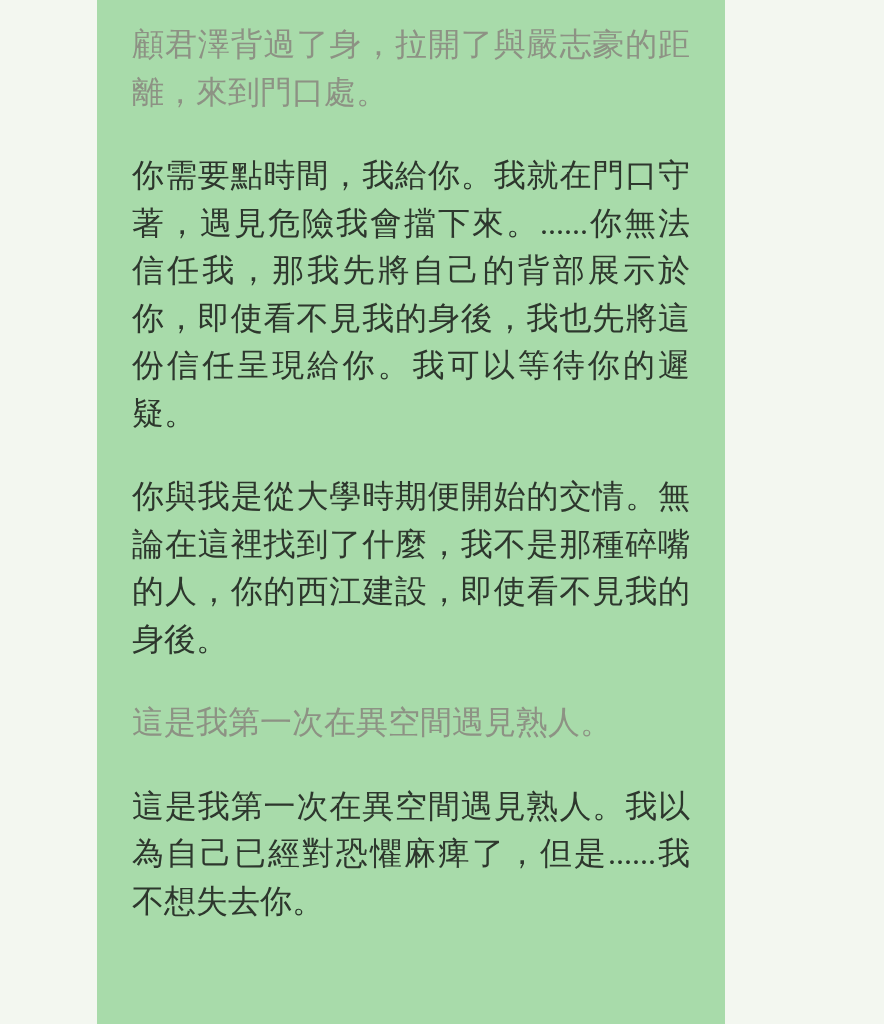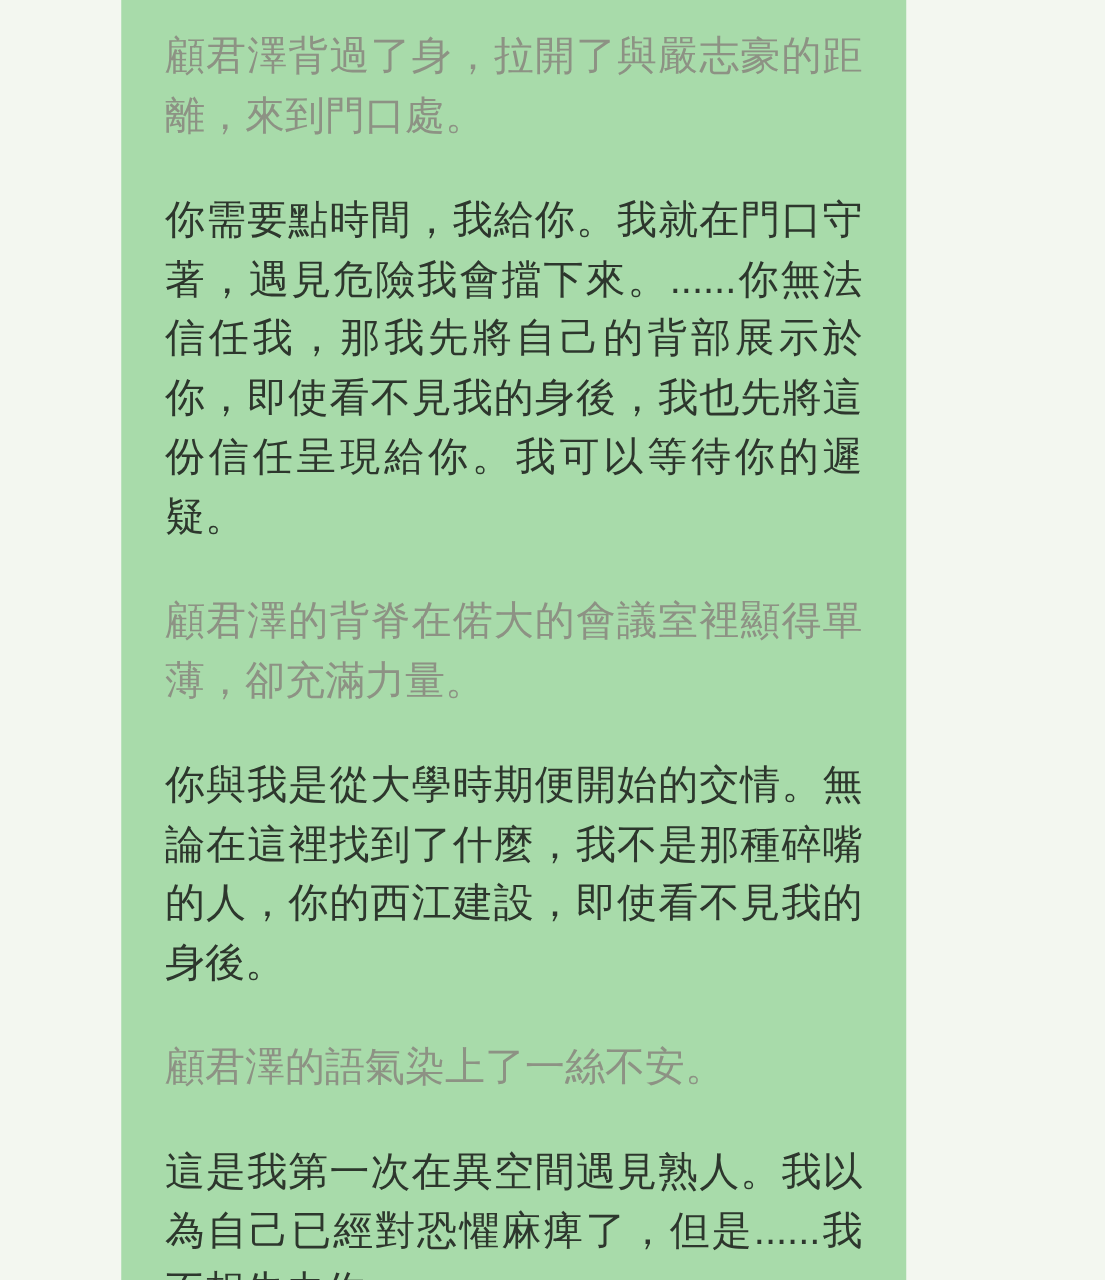--- a/index.html
+++ b/index.html
@@ -35,27 +35,26 @@
   .para {
     font-size: 32px;
     line-height: 47.5px;
     margin: 0 0 36px 0;
     text-align: justify;
     word-break: break-all;
     letter-spacing: 0;
     font-weight: 400;
   }
   .para.narration { color: var(--narration-text); }
-  .para.dialogue  { color: var(--dialogue-text); }
+  .para.dialogue  { color: var(--dialogue-text); font-family: Liberation Serif, serif; }
 </style>
 </head>
 <body>
 
 <div class="reader-root">
   <div class="reader-page">
     <p class="para narration">顧君澤背過了身，拉開了與嚴志豪的距離，來到門口處。</p>
     <p class="para dialogue">你需要點時間，我給你。我就在門口守著，遇見危險我會擋下來。......你無法信任我，那我先將自己的背部展示於你，即使看不見我的身後，我也先將這份信任呈現給你。我可以等待你的遲疑。</p>
-    <p class="para narration">顧君澤的背脊在偌大的會議室裡顯得單薄，卻充滿力量。</p>
     <p class="para dialogue">你與我是從大學時期便開始的交情。無論在這裡找到了什麼，我不是那種碎嘴的人，你的西江建設，即使看不見我的身後。</p>
-    <p class="para narration">顧君澤的語氣染上了一絲不安。</p>
+    <p class="para narration">這是我第一次在異空間遇見熟人。</p>
     <p class="para dialogue">這是我第一次在異空間遇見熟人。我以為自己已經對恐懼麻痺了，但是......我不想失去你。</p>
   </div>
 </div>
 
 </body></html>

